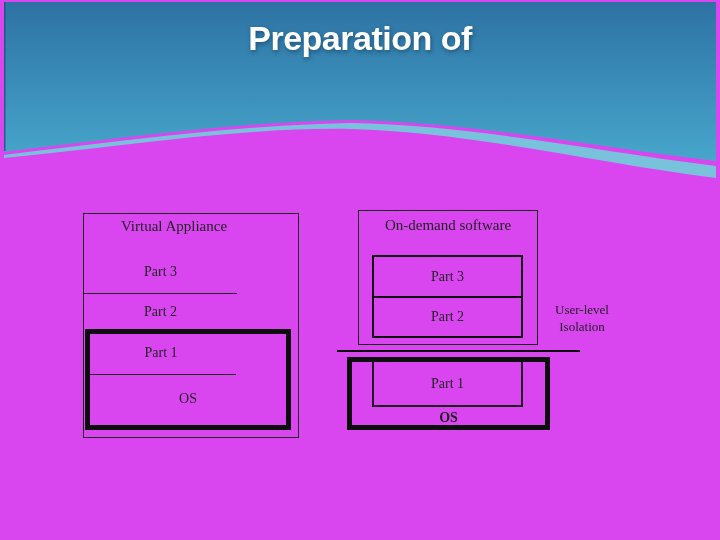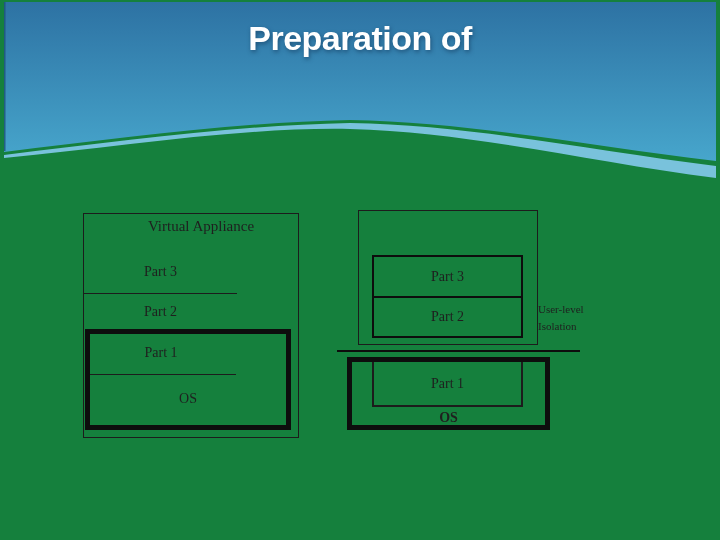--- a/index.html
+++ b/index.html
@@ -3,21 +3,21 @@
 <meta charset="utf-8">
 <style>
   html,body { margin:0; padding:0; }
   body {
     width:720px; height:540px;
     background:#ffffff;
     font-family:"Liberation Serif", serif;
   }
   .slide {
     position:relative; width:720px; height:540px;
-    background:#15803d; overflow:hidden;
+    background:#d946ef; overflow:hidden;
   }
 
   
   .header-svg { position:absolute; top:0; left:0; display:block; }
   .stop-top    { stop-color: var(--header-top, #2d72a3); }
   .stop-bottom { stop-color: var(--header-bottom, #47a6cc); }
   .swoosh-light { fill: var(--swoosh-light, #79c2dc); }
   .header-edge  { stroke: var(--header-edge, #1d547a); }
 
   .slide-title {
@@ -46,21 +46,21 @@
     font-size:14px;
   }
   .bracket {
     border-left:2px solid var(--line-color,#1c1c1c);
     border-right:2px solid var(--line-color,#1c1c1c);
     border-bottom:2px solid var(--line-color,#1c1c1c);
     display:flex; align-items:center; justify-content:center;
     font-size:14px;
   }
   .bold-label { font-weight:bold; }
-  .annotation { font-size:11px; line-height:17px; }
+  .annotation { font-size:13px; line-height:17px; text-align:center; }
 </style>
 </head>
 <body>
 
 <div class="slide">
 
   <svg class="header-svg" width="720" height="180" viewBox="0 0 720 180">
     <defs>
       <linearGradient id="hdrGrad" x1="0" y1="0" x2="0" y2="1">
         <stop offset="0" class="stop-top"></stop>
@@ -73,36 +73,37 @@
              C240,122 120,138 4,152 Z"></path>
     <path class="header-edge" stroke-width="1.5" opacity="0.85" fill="none" d="M4.75,2 L4.75,151"></path>
   </svg>
 
   <div class="slide-title">
     <span>Preparation of</span>
   </div>
 
   <div class="dg thin-box" style="left:83px; top:213px; width:216px; height:225px;"></div>
 
-  <div class="dg dg-text dg-title" style="left:93px; top:217px; width:216px;">Virtual Appliance</div>
+  <div class="dg dg-text dg-title" style="left:66px; top:217px; width:216px;">Virtual Appliance</div>
 
   <div class="dg dg-text" style="left:83px; top:263px; width:155px;">Part 3</div>
   <div class="dg hline" style="left:84px; top:293px; width:153px;"></div>
 
   <div class="dg dg-text" style="left:83px; top:303px; width:155px;">Part 2</div>
 
   <div class="dg thick-box" style="left:85px; top:329px; width:206px; height:101px;"></div>
 
   <div class="dg dg-text" style="left:85px; top:344px; width:152px;">Part 1</div>
   <div class="dg hline" style="left:90px; top:374px; width:146px;"></div>
 
   <div class="dg dg-text" style="left:85px; top:390px; width:206px;">OS</div>
 
   <div class="dg thin-box" style="left:358px; top:210px; width:180px; height:135px;"></div>
 
+  <div class="dg dg-text dg-title" style="left:358px; top:216px; width:180px;">On-demand software</div>
 
   <div class="dg" style="left:372px; top:255px; width:151px; height:83px; border:2px solid #0d0d0d;">
     <div class="inner-cell" style="height:41px; border-bottom:2px solid #0d0d0d;">
       <span>Part 3</span>
     </div>
     <div class="inner-cell" style="height:38px;">
       <span>Part 2</span>
     </div>
   </div>
 

